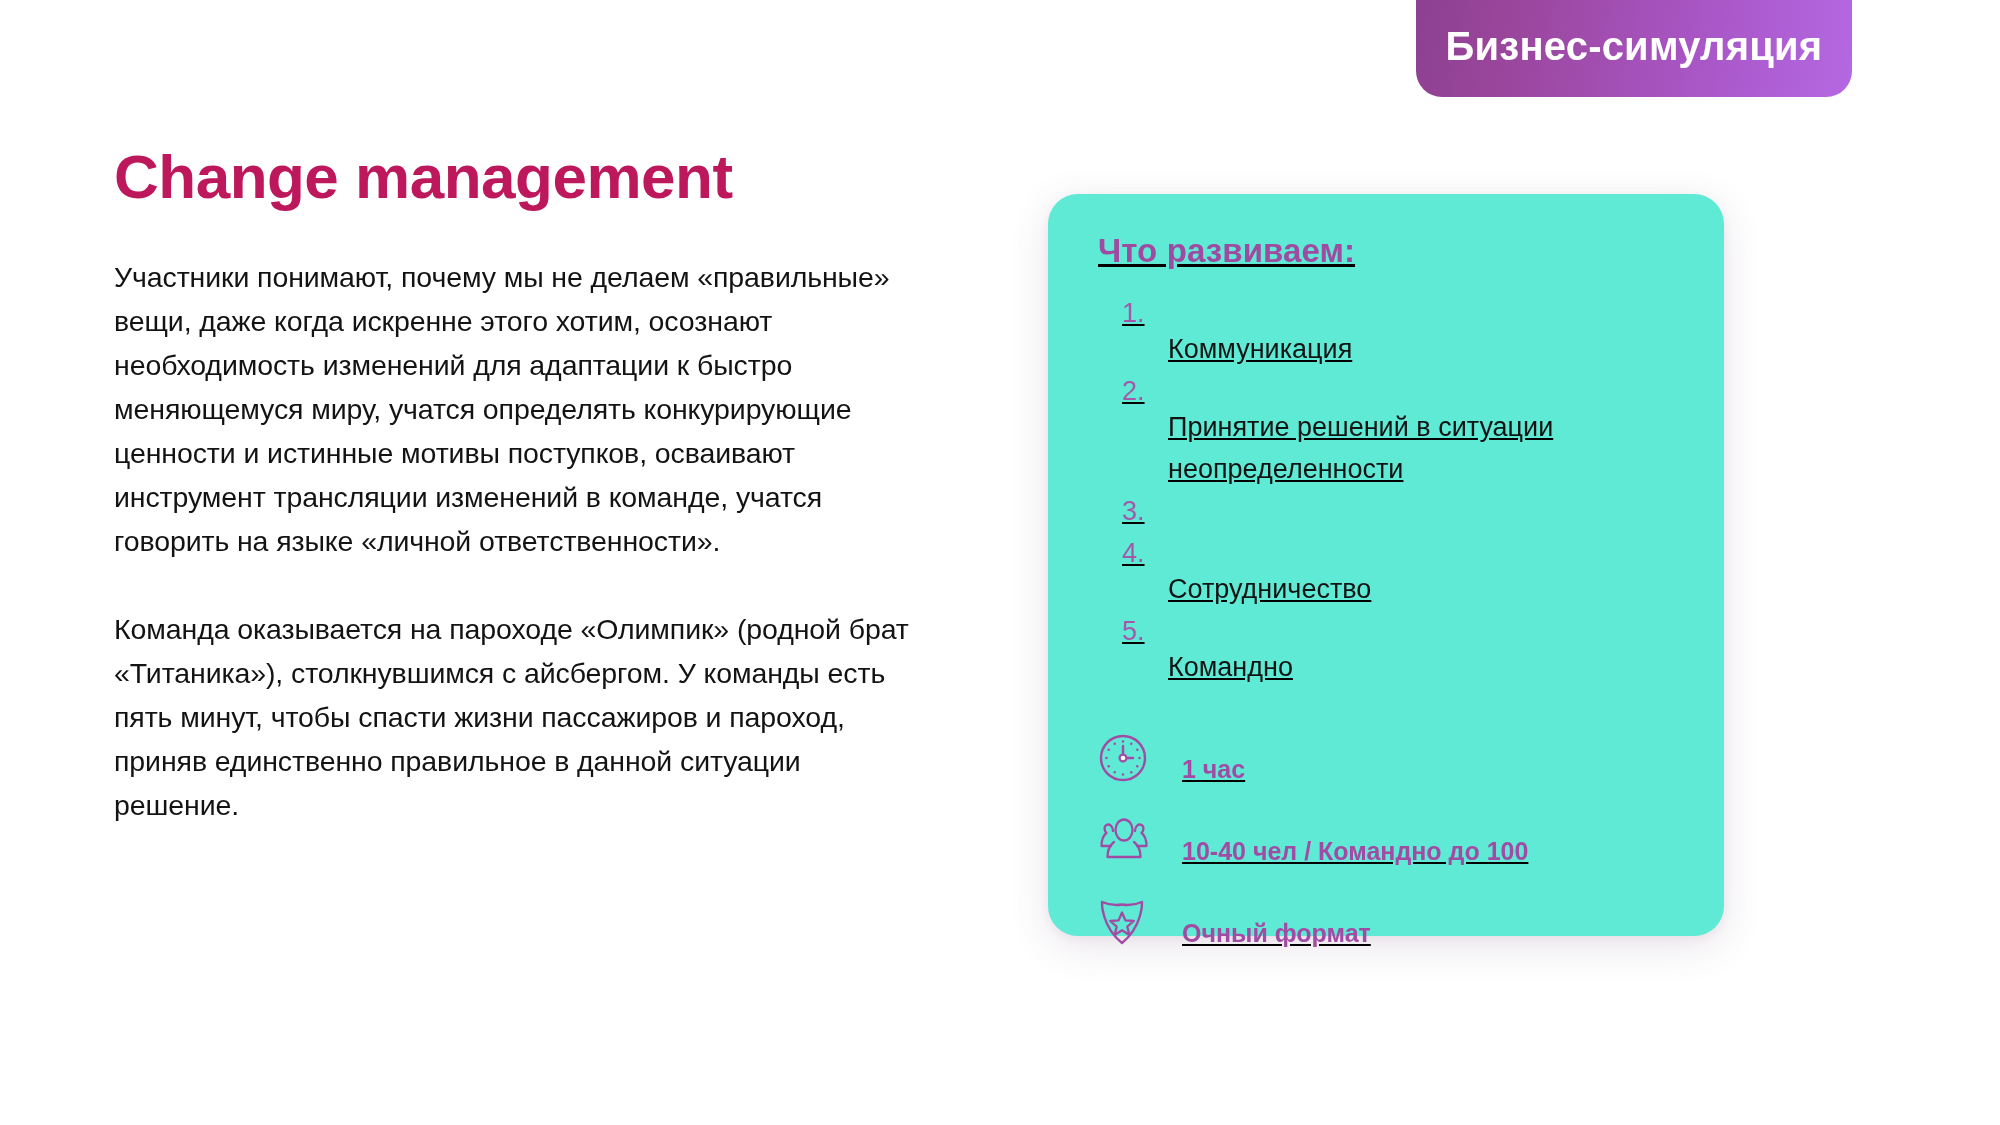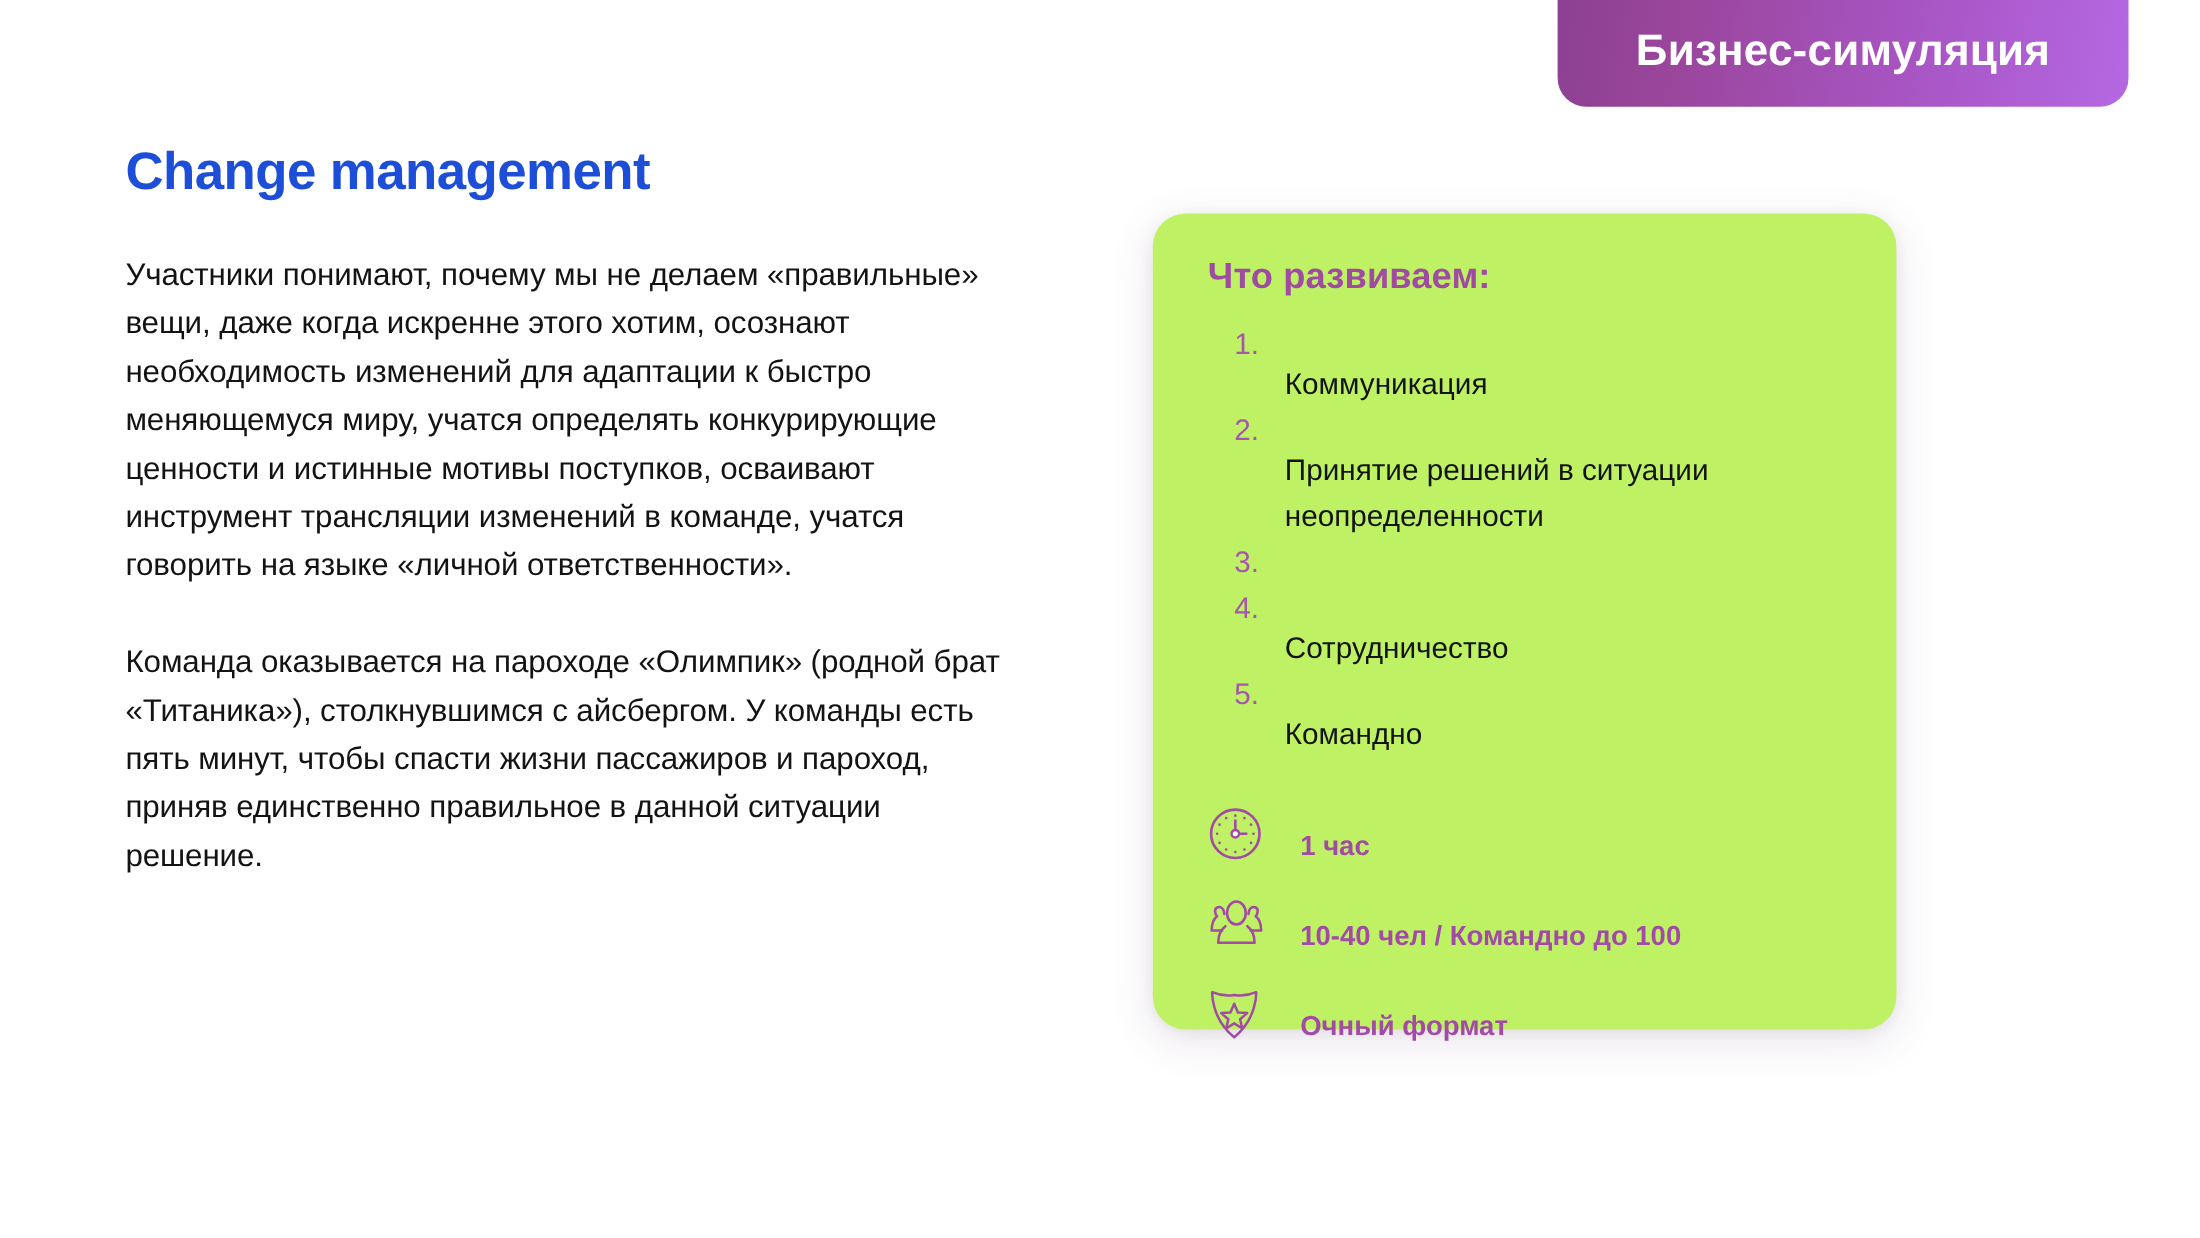--- a/index.html
+++ b/index.html
@@ -14,21 +14,21 @@
     position: relative;
     font-family: "Liberation Sans", sans-serif;
     -webkit-font-smoothing: antialiased;
   }
 
   
   .badge {
     position: absolute;
     top: 0;
     left: 1416px;
-    width: 519px;
+    width: 436px;
     height: 97px;
     border-radius: 0 0 26px 26px;
     background: linear-gradient(100deg, #8d4091 0%, #9a469c 22%, #a855c4 62%, #b468e2 100%);
     display: flex;
     align-items: center;
     justify-content: center;
     box-sizing: border-box;
     padding-bottom: 4px;
   }
   .badge-label {
@@ -40,26 +40,26 @@
   }
 
   
   .left-col {
     position: absolute;
     left: 114px;
     top: 132px;
     width: 800px;
   }
   .page-title {
-    color: #1d4ed8;
-    font-size: 48px;
+    color: #be185d;
+    font-size: 62px;
     font-weight: bold;
     letter-spacing: -0.5px;
     line-height: 1.05;
-    margin: 0 0 46px 0;
+    margin: 12px 0 46px 0;
     white-space: nowrap;
   }
   .body-para {
     color: #131313;
     font-size: 28.5px;
     line-height: 44px;
     margin: 0;
     max-width: 800px;
     letter-spacing: -0.1px;
   }
@@ -67,27 +67,28 @@
     margin-top: 44px;
   }
 
   
   .card {
     position: absolute;
     left: 1048px;
     top: 194px;
     width: 676px;
     height: 742px;
-    background: #bef264;
+    background: #5eead4;
     border-radius: 30px;
     box-shadow: 0 10px 38px rgba(110, 80, 120, 0.16),
                 0 2px 10px rgba(110, 80, 120, 0.08);
     box-sizing: border-box;
     padding: 38px 44px 0 50px;
     z-index: 3;
+    text-decoration: underline;
   }
   .card-title {
     color: #a04ba2;
     font-size: 33px;
     font-weight: bold;
     margin: 0 0 22px 0;
     letter-spacing: 0.1px;
   }
   .skill-list {
     list-style: none;

